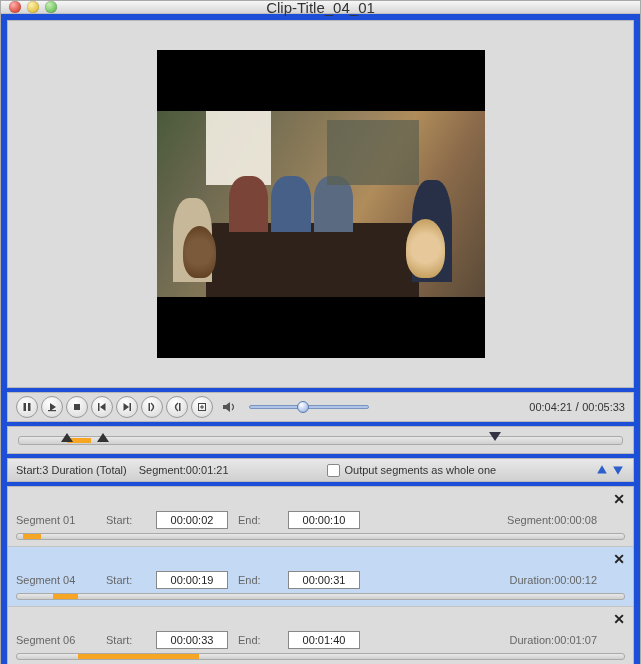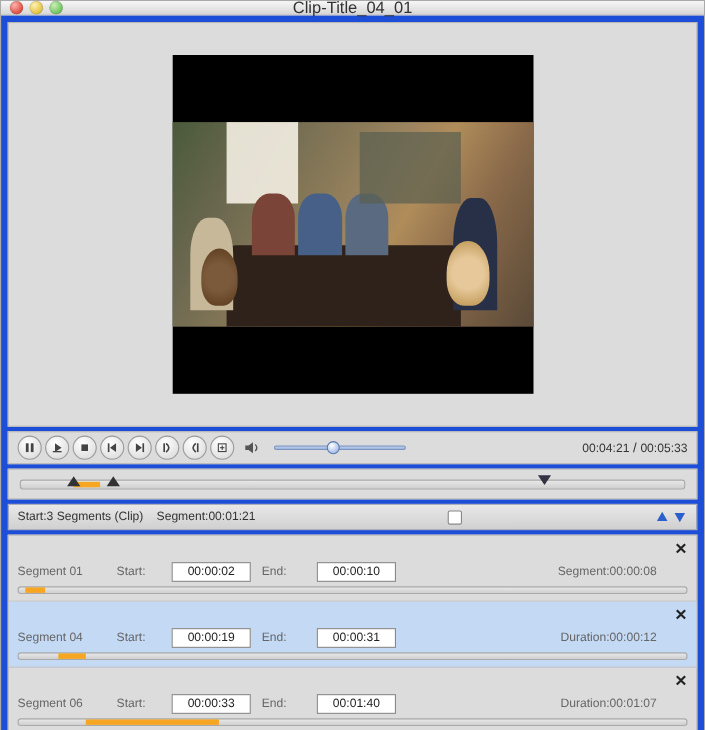--- a/index.html
+++ b/index.html
@@ -168,25 +168,26 @@
     <div class="timeline-row">
       <div class="timeline-track">
         <div class="tl-seg" id="tl-seg" style="left: 8%; width: 4%;"></div>
         <div class="tl-marker-in" id="tl-in" style="left: 7%;"></div>
         <div class="tl-marker-out" id="tl-out" style="left: 13%;"></div>
         <div class="tl-playhead" id="tl-play" style="left: 78%;"></div>
       </div>
     </div>
 
     <div class="info-row">
-      <span><span>Start:</span><span>3</span> <span>Segments (Clip)</span></span>
+      <span><span>Start:</span><span>3</span> <span>Duration (Total)</span></span>
       <span><span>Segment:</span><span>00:01:21</span></span>
       <span class="grow"></span>
       <span class="checkbox-wrap">
         <span class="chk"></span>
+        <span>Output segments as whole one</span>
       </span>
       <span class="grow"></span>
       <span class="arrows">
         <span class="arrow">
             <svg viewBox="0 0 10 10">
               <polygon points="5,1 9,8 1,8" fill="#2a5fcc"></polygon>
             </svg>
           </span>
         <span class="arrow">
             <svg viewBox="0 0 10 10">

